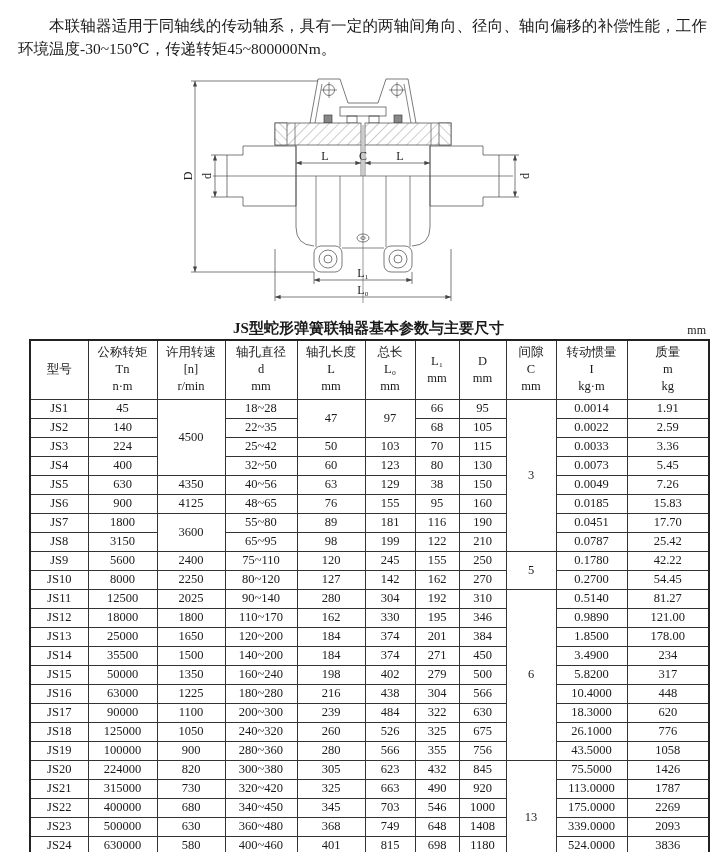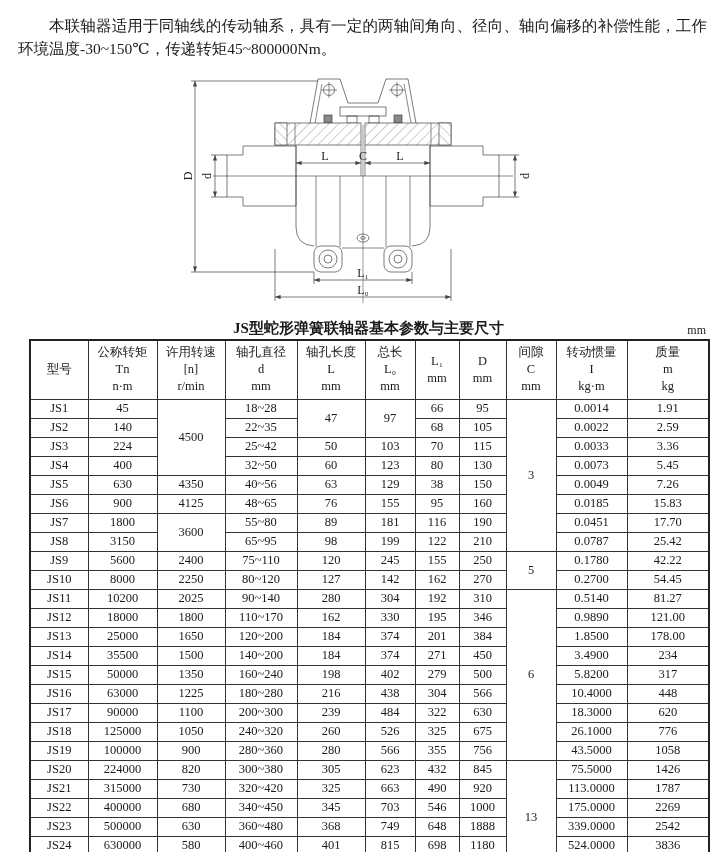--- a/index.html
+++ b/index.html
@@ -328,21 +328,21 @@
           <td>80~120</td>
           <td>127</td>
           <td>142</td>
           <td>162</td>
           <td>270</td>
           <td>0.2700</td>
           <td>54.45</td>
         </tr>
         <tr>
           <td>JS11</td>
-          <td>10200</td>
+          <td>12500</td>
           <td>2025</td>
           <td>90~140</td>
           <td>280</td>
           <td>304</td>
           <td>192</td>
           <td>310</td>
           <td rowspan="9">6</td>
           <td>0.5140</td>
           <td>81.27</td>
         </tr>
@@ -480,23 +480,23 @@
           <td>2269</td>
         </tr>
         <tr>
           <td>JS23</td>
           <td>500000</td>
           <td>630</td>
           <td>360~480</td>
           <td>368</td>
           <td>749</td>
           <td>648</td>
-          <td>1888</td>
+          <td>1408</td>
           <td>339.0000</td>
-          <td>2542</td>
+          <td>2093</td>
         </tr>
         <tr>
           <td>JS24</td>
           <td>630000</td>
           <td>580</td>
           <td>400~460</td>
           <td>401</td>
           <td>815</td>
           <td>698</td>
           <td>1180</td>

